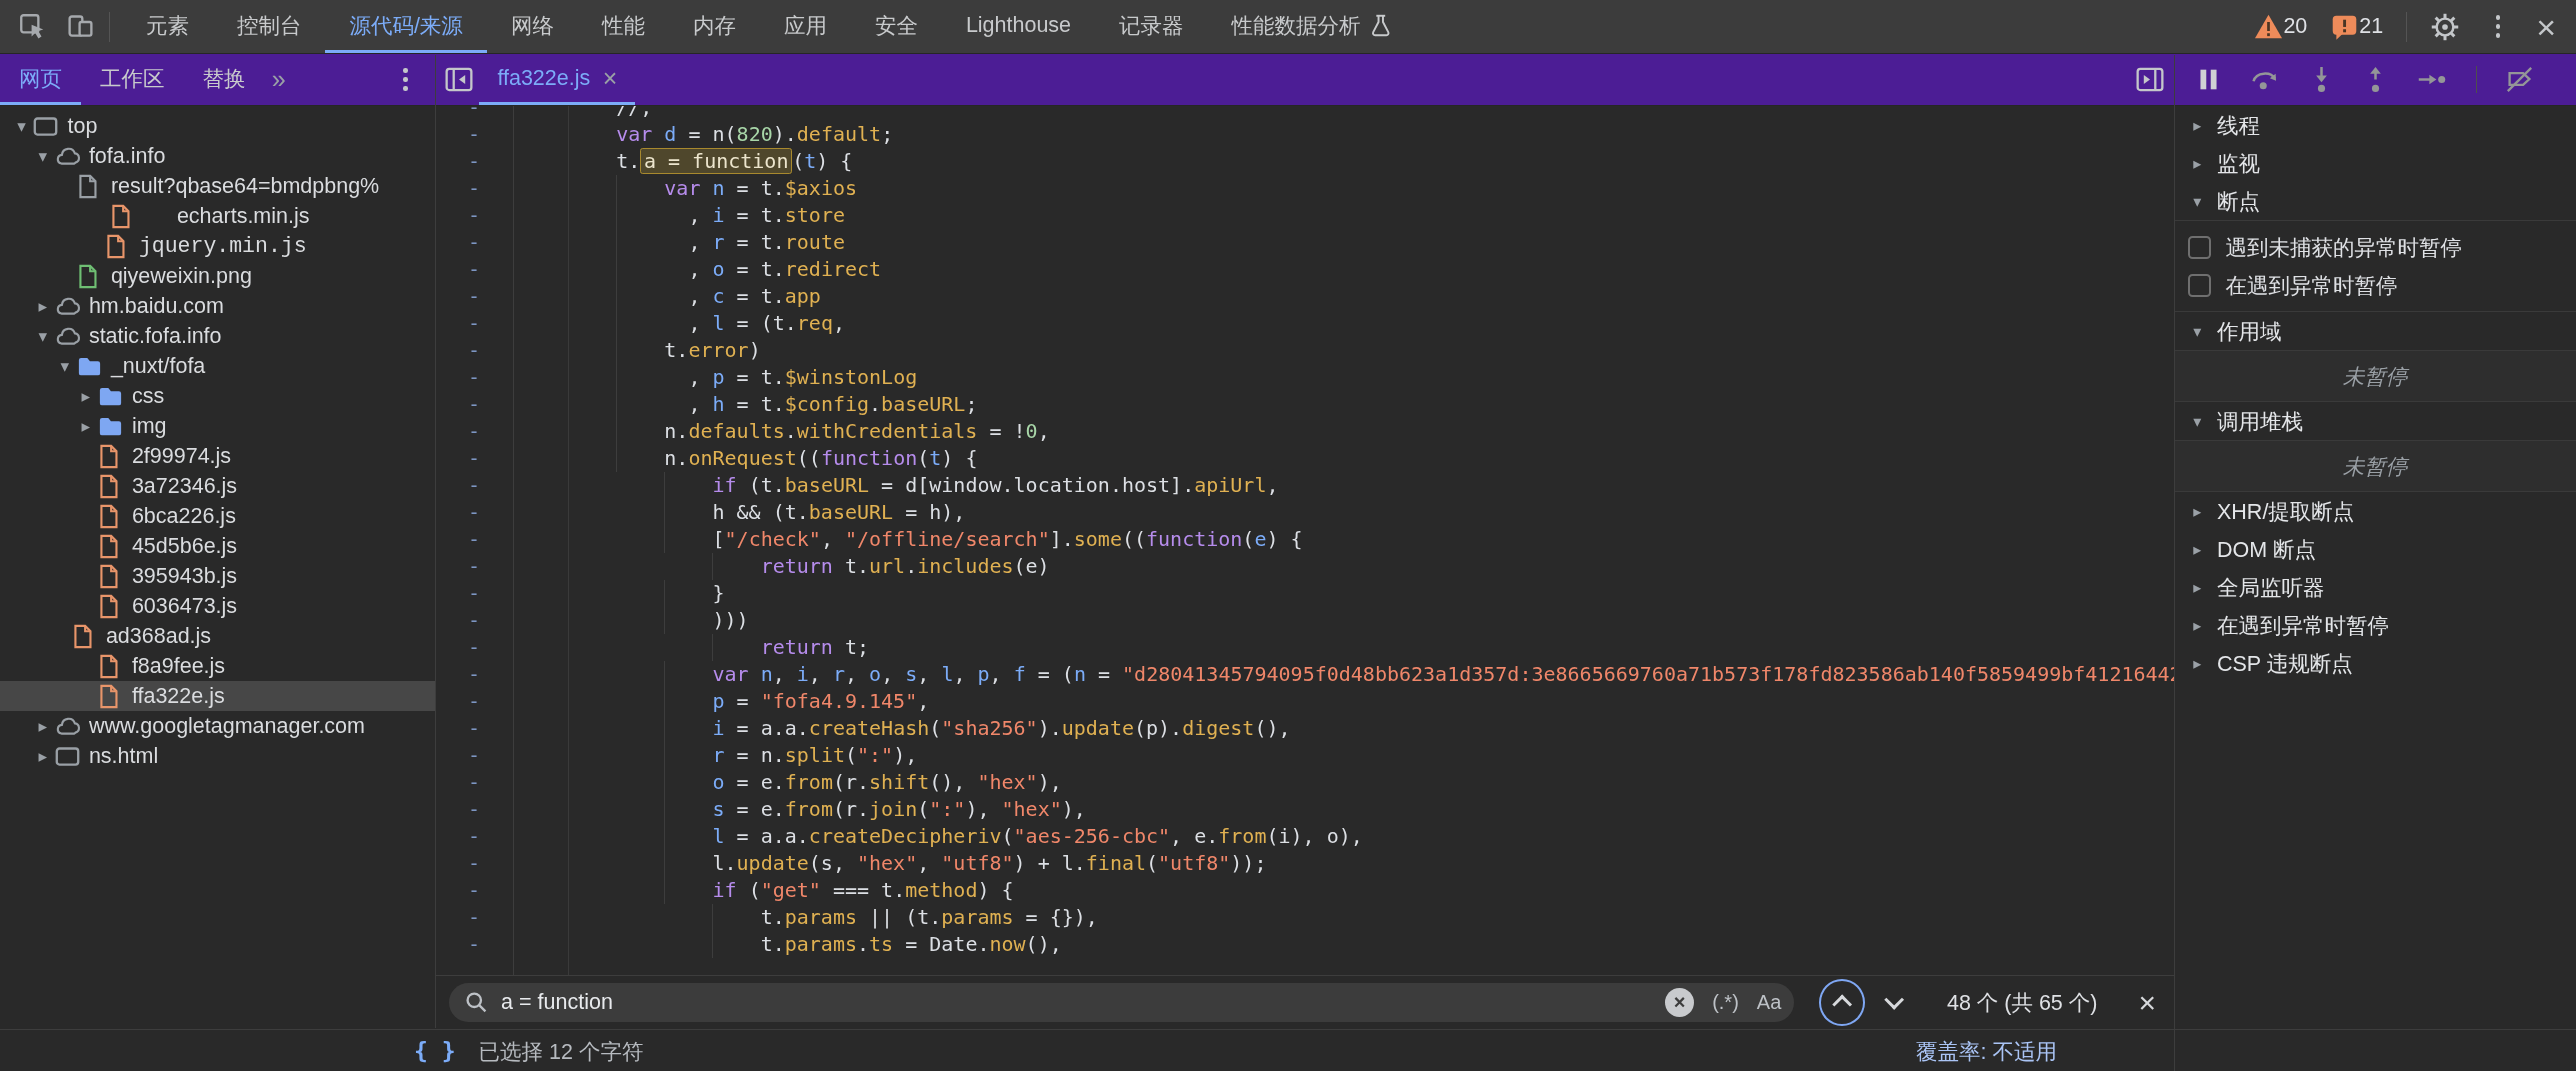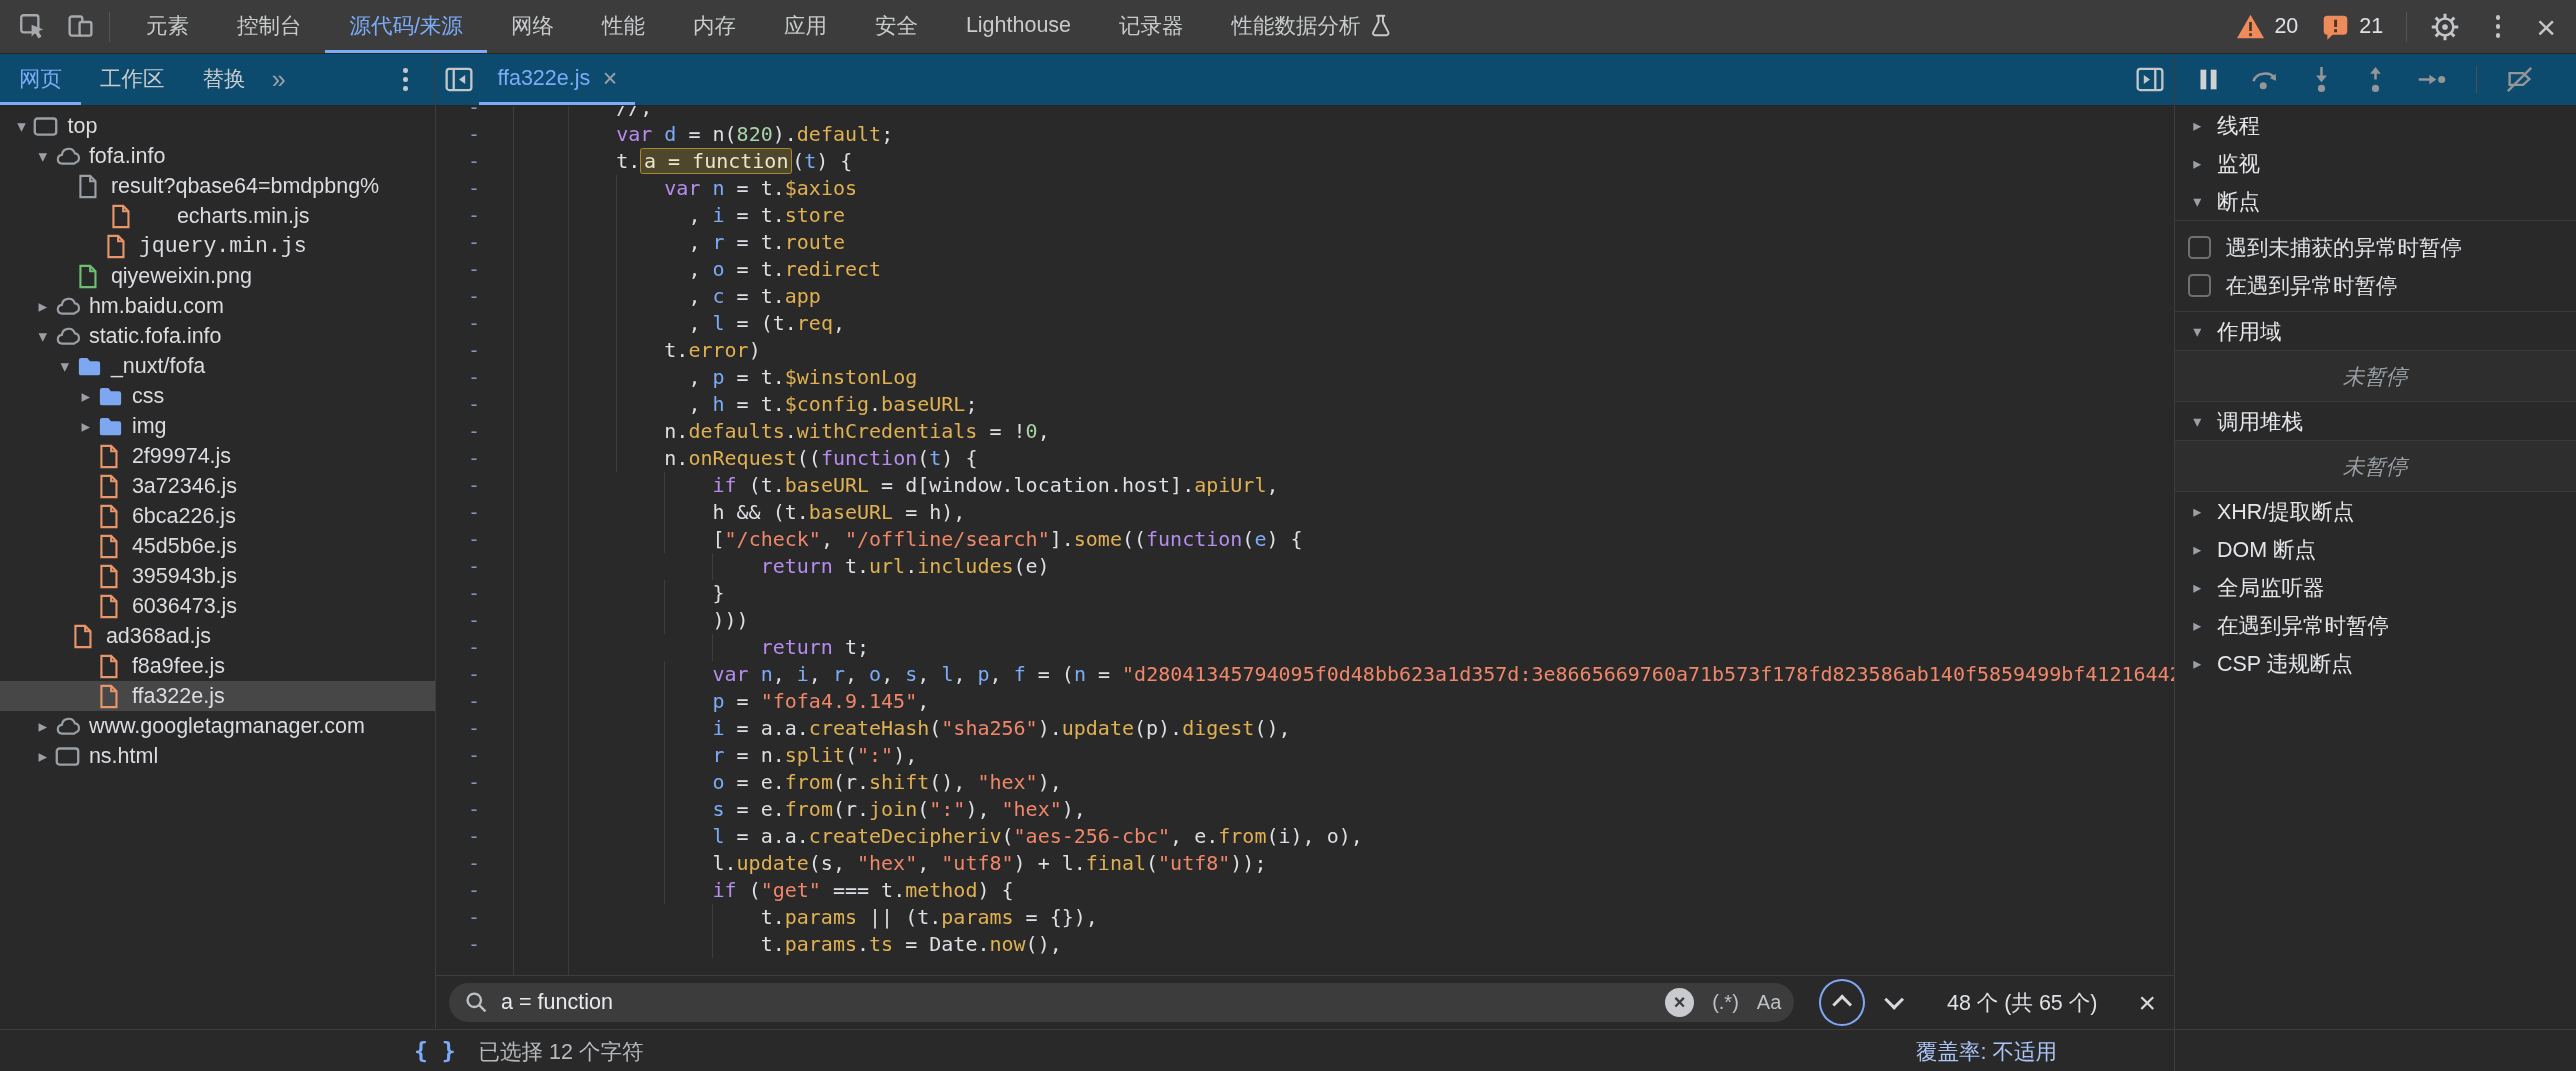--- a/index.html
+++ b/index.html
@@ -13,26 +13,26 @@
   .toolbar { height:54px; background:#3c3c3c; border-bottom:0.9px solid #262626;
     display:flex; align-items:stretch; }
   .tb-icons { display:flex; align-items:center; gap:9px; padding:0 12.5px; }
   .tb-icon { width:39px; height:39px; display:flex; align-items:center; justify-content:center; border-radius:5.4px; }
   .tb-sep { width:0.9px; height:30px; background:#545454; align-self:center; }
   .tabs { display:flex; align-items:stretch; }
   .tab { display:flex; align-items:center; gap:9px; padding:0 24px; color:#c8cacc;
     border-bottom:3.6px solid transparent; cursor:default; white-space:nowrap; }
   .tab.active { color:#7cacf8; border-bottom-color:#7cacf8; }
   .tb-right { margin-left:auto; display:flex; align-items:center; gap:23px; padding-right:20px; }
-  .count-badge { display:flex; align-items:center; gap:9px; color:#dfe1e5; }
+  .count-badge { display:flex; align-items:center; gap:0; color:#dfe1e5; }
   .dots { display:flex; flex-direction:column; gap:4.5px; width:30px; align-items:center; }
   .dots i { width:4.5px; height:4.5px; border-radius:50%; background:#c4c7ca; }
   .xclose { font-size:34px; color:#c4c7ca; line-height:1; }
   
-  .row2 { height:52px; background:#0c4a6e; border-bottom:0.9px solid #262626; display:flex; }
+  .row2 { height:52px; background:#4c1d95; border-bottom:0.9px solid #262626; display:flex; }
   .r2-left { width:435px; display:flex; align-items:stretch; }
   .r2-editor { flex:1; display:flex; align-items:stretch; }
   .r2-right { width:402px; display:flex; align-items:center; gap:29px; padding-left:21.5px; }
   .ntab { display:flex; align-items:center; padding:0 19px; color:#c8cacc; border-bottom:3.6px solid transparent; }
   .ntab.active { color:#7cacf8; border-bottom-color:#7cacf8; }
   .chev2 { color:#9aa0a6; font-size:25px; display:flex; align-items:center; padding:0 7.2px; letter-spacing:1.8px;}
   .kebab { margin-left:auto; align-self:center; margin-right:14.3px; }
   .etab { display:flex; align-items:center; gap:12.5px; padding:0 18px; color:#7cacf8;
     border-bottom:3.6px solid #7cacf8; }
   .etab .x { color:#9aa0a6; font-size:25px; }

